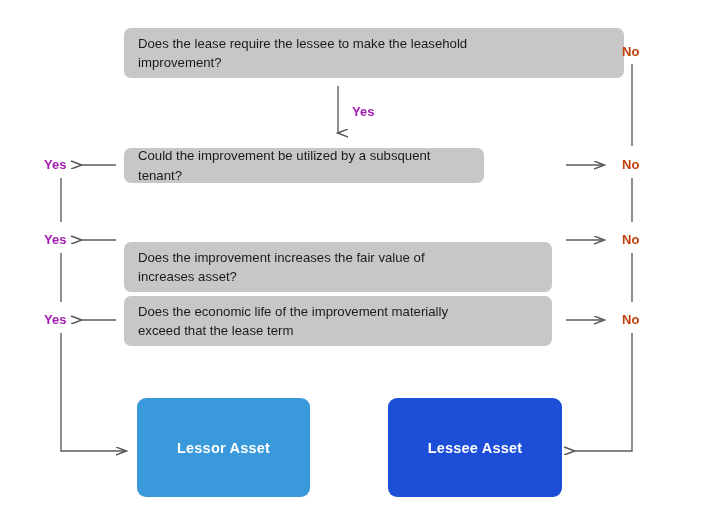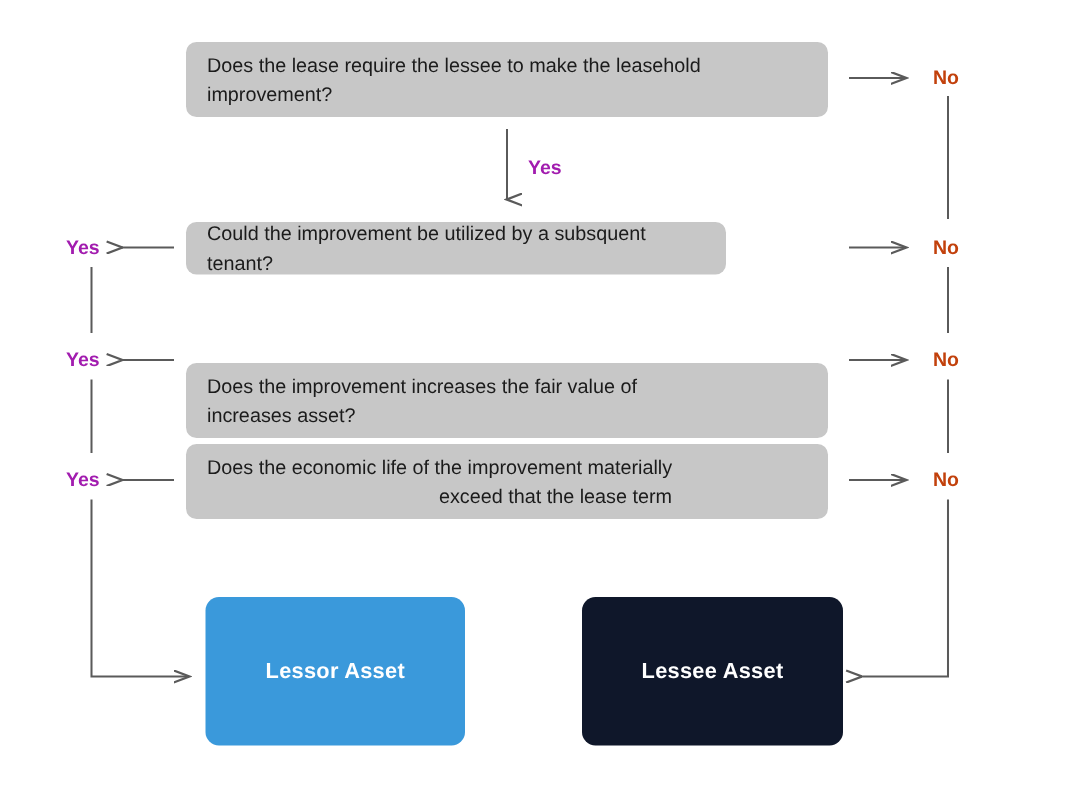--- a/index.html
+++ b/index.html
@@ -50,21 +50,21 @@
     color: #ffffff;
     font-size: 14.5px;
     font-weight: bold;
     letter-spacing: 0.2px;
     font-family: "Liberation Sans", sans-serif;
   }
   .lessor {
     background: #3a99db;
   }
   .lessee {
-    background: #0f172a;
+    background: #1d4ed8;
   }
   .edge-label {
     position: absolute;
     font-size: 13px;
     font-weight: bold;
     font-family: "Liberation Sans", sans-serif;
     white-space: nowrap;
   }
   .label-yes {
     color: #a21caf;
@@ -115,41 +115,41 @@
       <path d="M61,333 L61,451 L126,451" marker-end="url(#arrowR)"></path>
 
       <line x1="632" y1="64" x2="632" y2="146"></line>
       <line x1="632" y1="178" x2="632" y2="222"></line>
       <line x1="632" y1="253" x2="632" y2="302"></line>
 
       <path d="M632,333 L632,451 L573,451" marker-end="url(#arrowL)"></path>
     </g>
   </svg>
 
-  <div class="qbox" style="left:124px; top:28px; width:428px; height:50px;">
+  <div class="qbox" style="left:124px; top:28px; width:500px; height:50px;">
     <div>
       <span>Does the lease require the lessee to make the leasehold</span>
       <span>improvement?</span>
     </div>
   </div>
 
   <div class="qbox" style="left:124px; top:148px; width:360px; height:35px;">
     <div>
       <span>Could the improvement be utilized by a subsquent tenant?</span>
     </div>
   </div>
 
   <div class="qbox" style="left:124px; top:216px; width:428px; height:50px;margin-top:26px;">
     <div>
       <span>Does the improvement increases the fair value of</span>
       <span>increases asset?</span>
     </div>
   </div>
 
-  <div class="qbox" style="left:124px; top:296px; width:428px; height:50px;text-align:right;">
+  <div class="qbox" style="left:124px; top:296px; width:428px; height:50px;">
     <div>
       <span>Does the economic life of the improvement materially</span>
       <span>exceed that the lease term</span>
     </div>
   </div>
 
   <div class="result-box lessor" style="left:137px; top:398px; width:173px; height:99px;">
     <span>Lessor Asset</span>
   </div>
 

